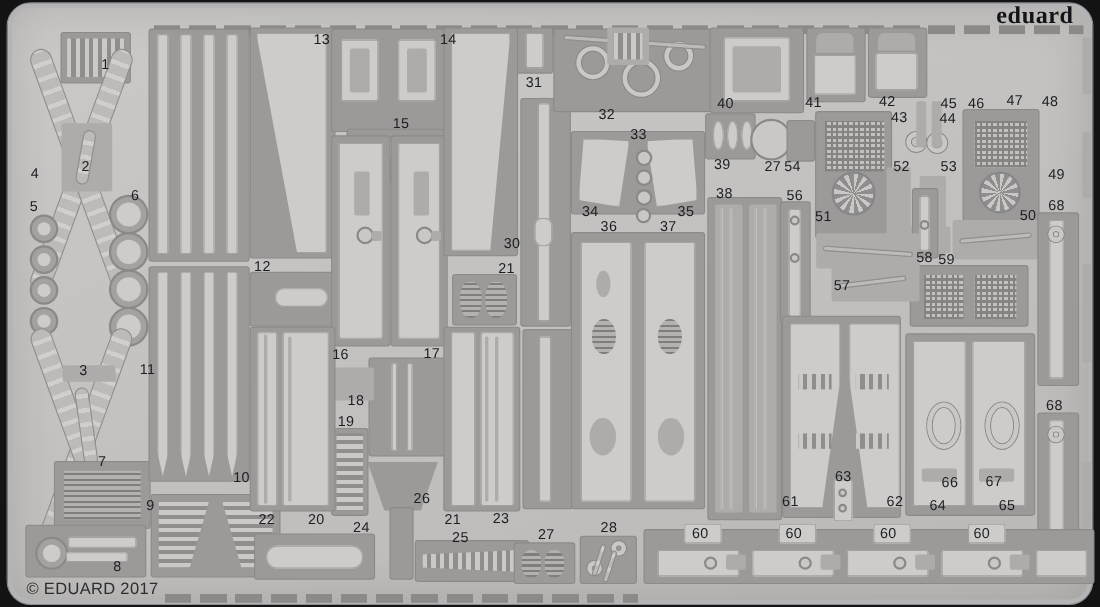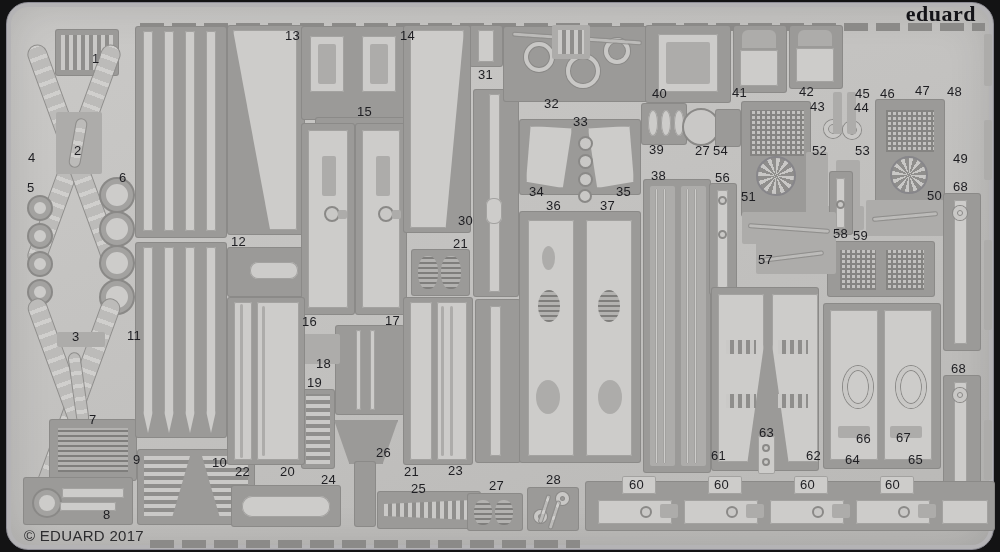--- a/index.html
+++ b/index.html
@@ -267,21 +267,21 @@
       <span class="plabel" style="left: 92px; top: 52px;">1</span>
       <span class="plabel" style="left: 74px; top: 144px;">2</span>
       <span class="plabel" style="left: 28px; top: 151px;">4</span>
       <span class="plabel" style="left: 27px; top: 181px;">5</span>
       <span class="plabel" style="left: 119px; top: 171px;">6</span>
       <span class="plabel" style="left: 72px; top: 330px;">3</span>
       <span class="plabel" style="left: 89px; top: 413px;">7</span>
       <span class="plabel" style="left: 103px; top: 508px;">8</span>
       <span class="plabel" style="left: 127px; top: 329px;">11</span>
       <span class="plabel" style="left: 133px; top: 453px;">9</span>
-      <span class="plabel" style="left: 212px; top: 456px;">10</span>
+      <span class="plabel" style="left: 212px; top: 427px;">10</span>
       <span class="plabel" style="left: 285px; top: 29px;">13</span>
       <span class="plabel" style="left: 231px; top: 235px;">12</span>
       <span class="plabel" style="left: 235px; top: 465px;">22</span>
       <span class="plabel" style="left: 280px; top: 465px;">20</span>
       <span class="plabel" style="left: 400px; top: 29px;">14</span>
       <span class="plabel" style="left: 357px; top: 105px;">15</span>
       <span class="plabel" style="left: 458px; top: 214px;">30</span>
       <span class="plabel" style="left: 453px; top: 237px;">21</span>
       <span class="plabel" style="left: 302px; top: 315px;">16</span>
       <span class="plabel" style="left: 385px; top: 314px;">17</span>

